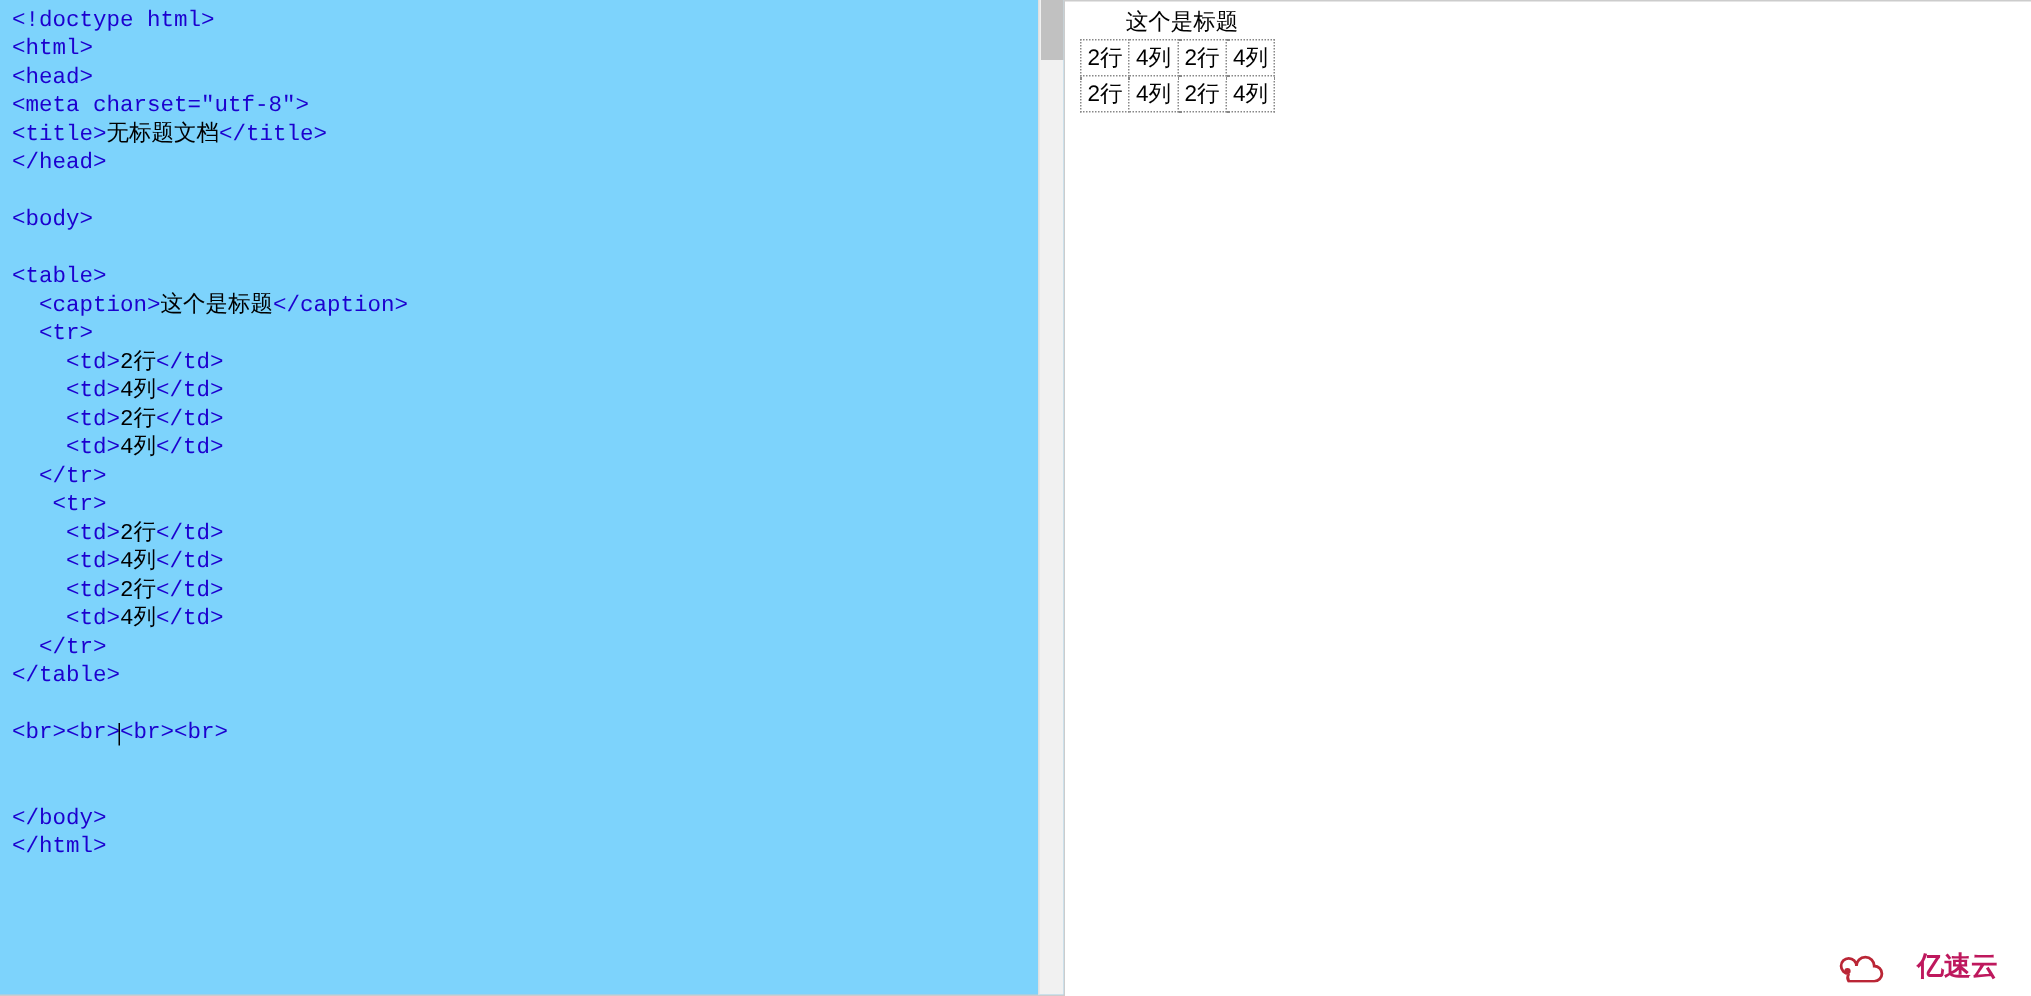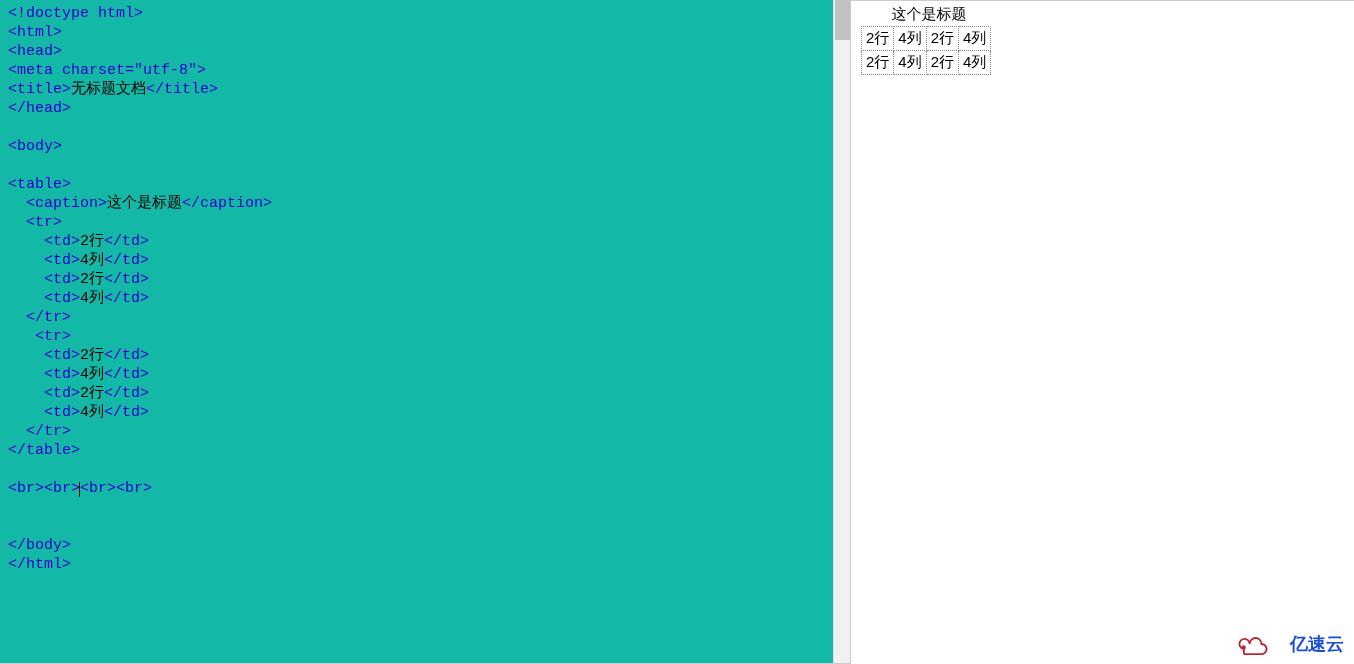--- a/index.html
+++ b/index.html
@@ -15,31 +15,31 @@
   height: 664px;
   position: relative;
   overflow: hidden;
 }
 .container {
   display: flex;
   width: 100%;
   height: 100%;
 }
 .left-panel {
-  width: 851px;
+  width: 710px;
   height: 100%;
   border: 1px solid #ccc;
   border-top: none;
   border-left: none;
   padding: 4px 8px;
   font-family: Consolas, "Courier New", monospace;
   font-size: 15px;
   line-height: 19px;
   position: relative;
-  background: #14b8a6;
+  background: #7dd3fc;
 }
 .scrollbar-track {
   position: absolute;
   right: 0;
   top: 0;
   width: 17px;
   height: 100%;
   background: #f1f1f1;
   border-left: 1px solid #e0e0e0;
 }
@@ -83,26 +83,26 @@
   border-collapse: collapse;
 }
 .preview-table td {
   border: 1px dotted #888;
   padding: 2px 4px;
   font-size: 15px;
   color: #000;
 }
 .watermark {
   position: absolute;
-  right: 10px;
+  right: 22px;
   bottom: 8px;
   display: flex;
   align-items: center;
   gap: 20px;
-  color: #1d4ed8;
+  color: #be185d;
   font-size: 18px;
   font-weight: bold;
 }
 .watermark svg {
   width: 34px;
   height: 22px;
 }
 </style>
 </head>
 <body>

